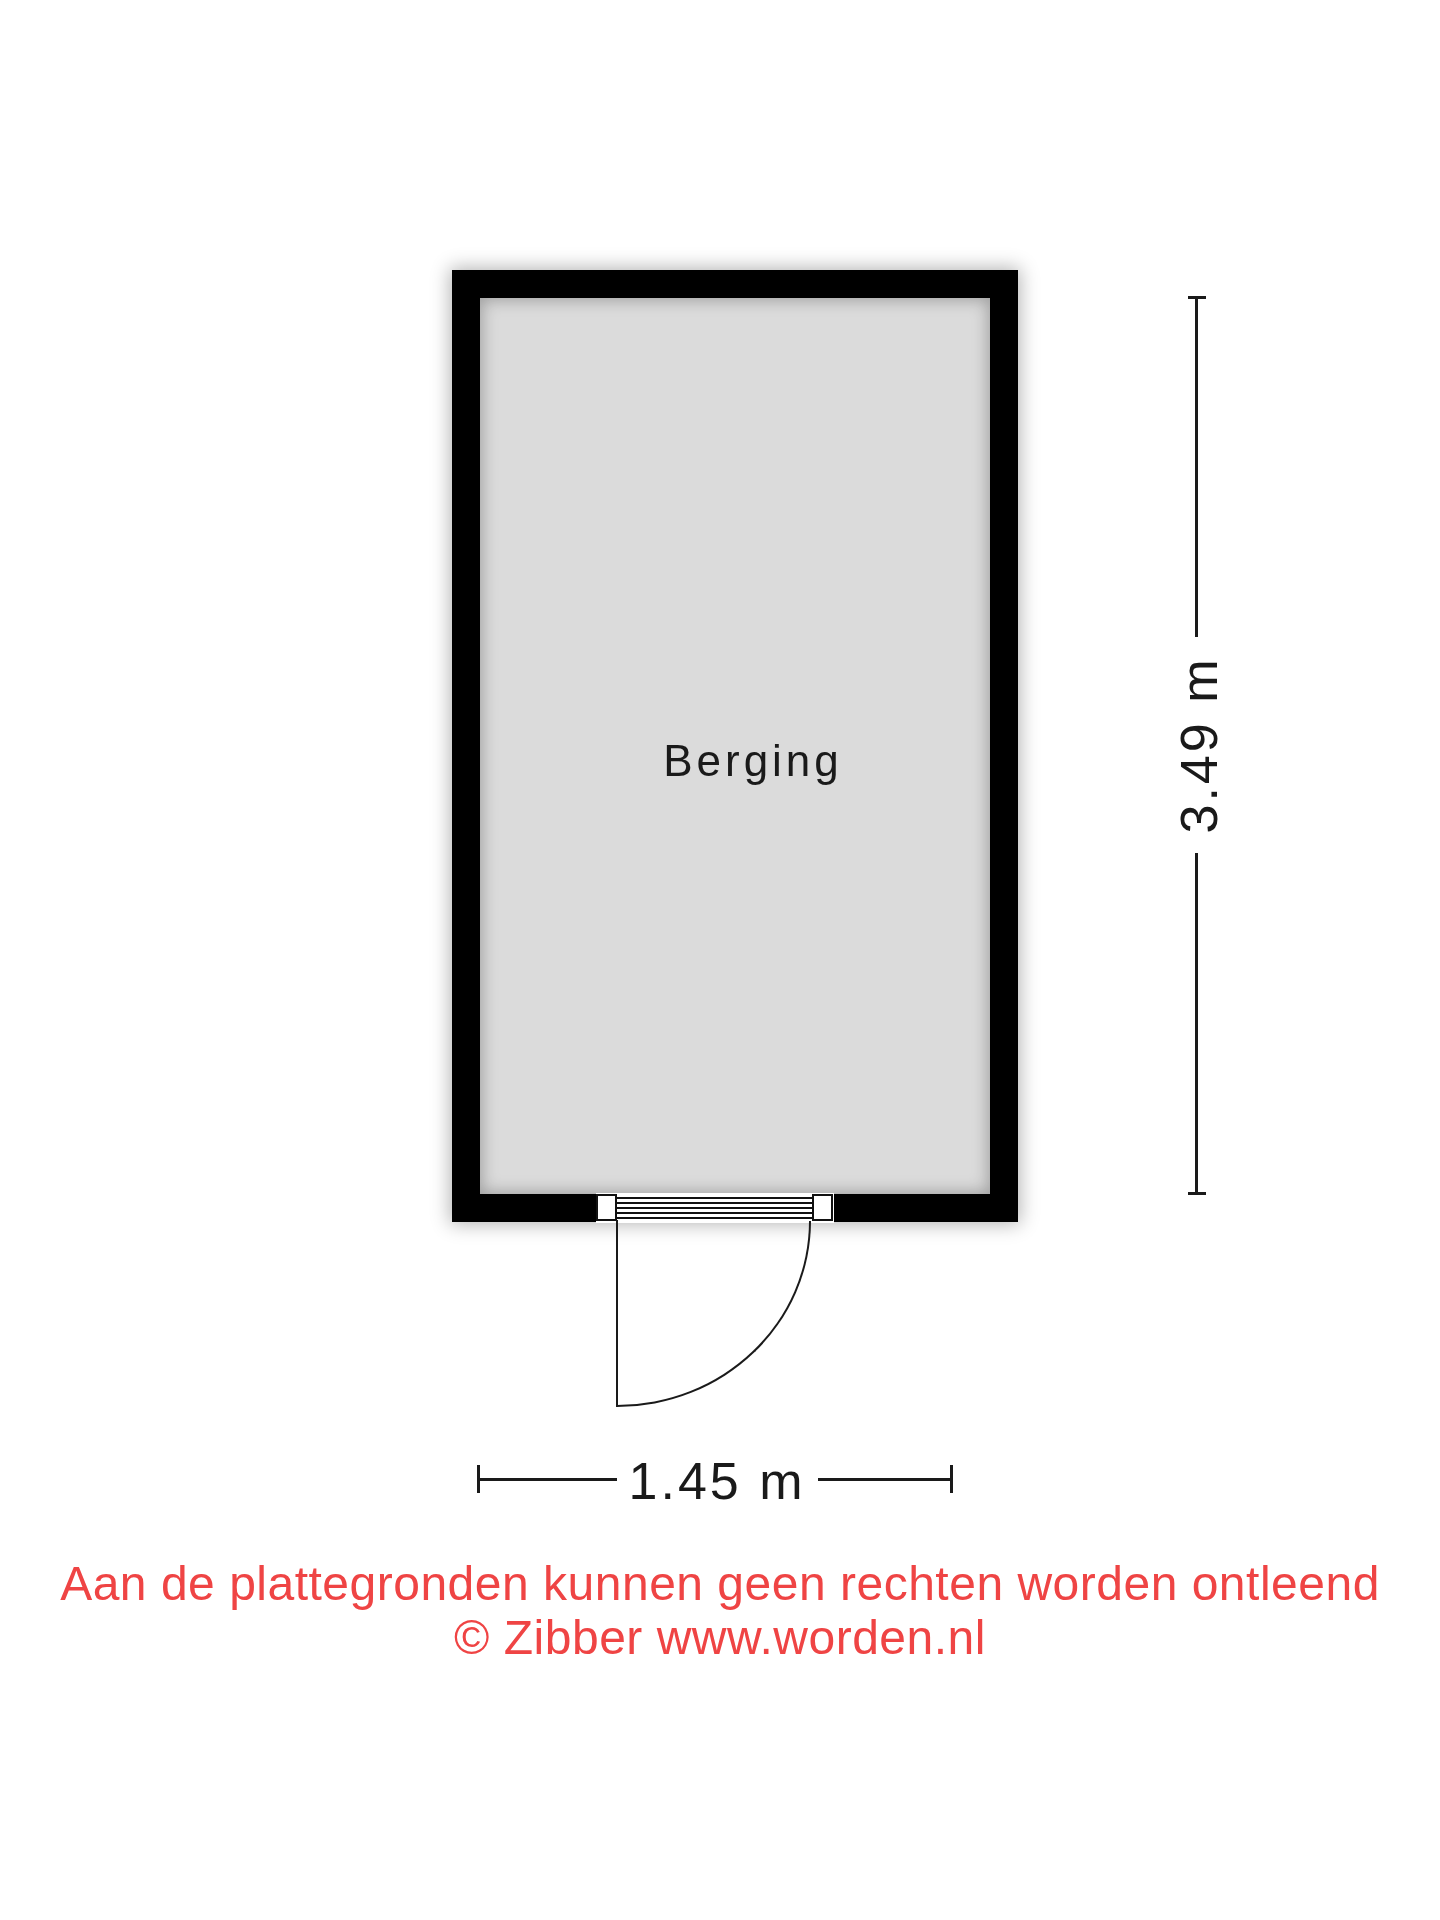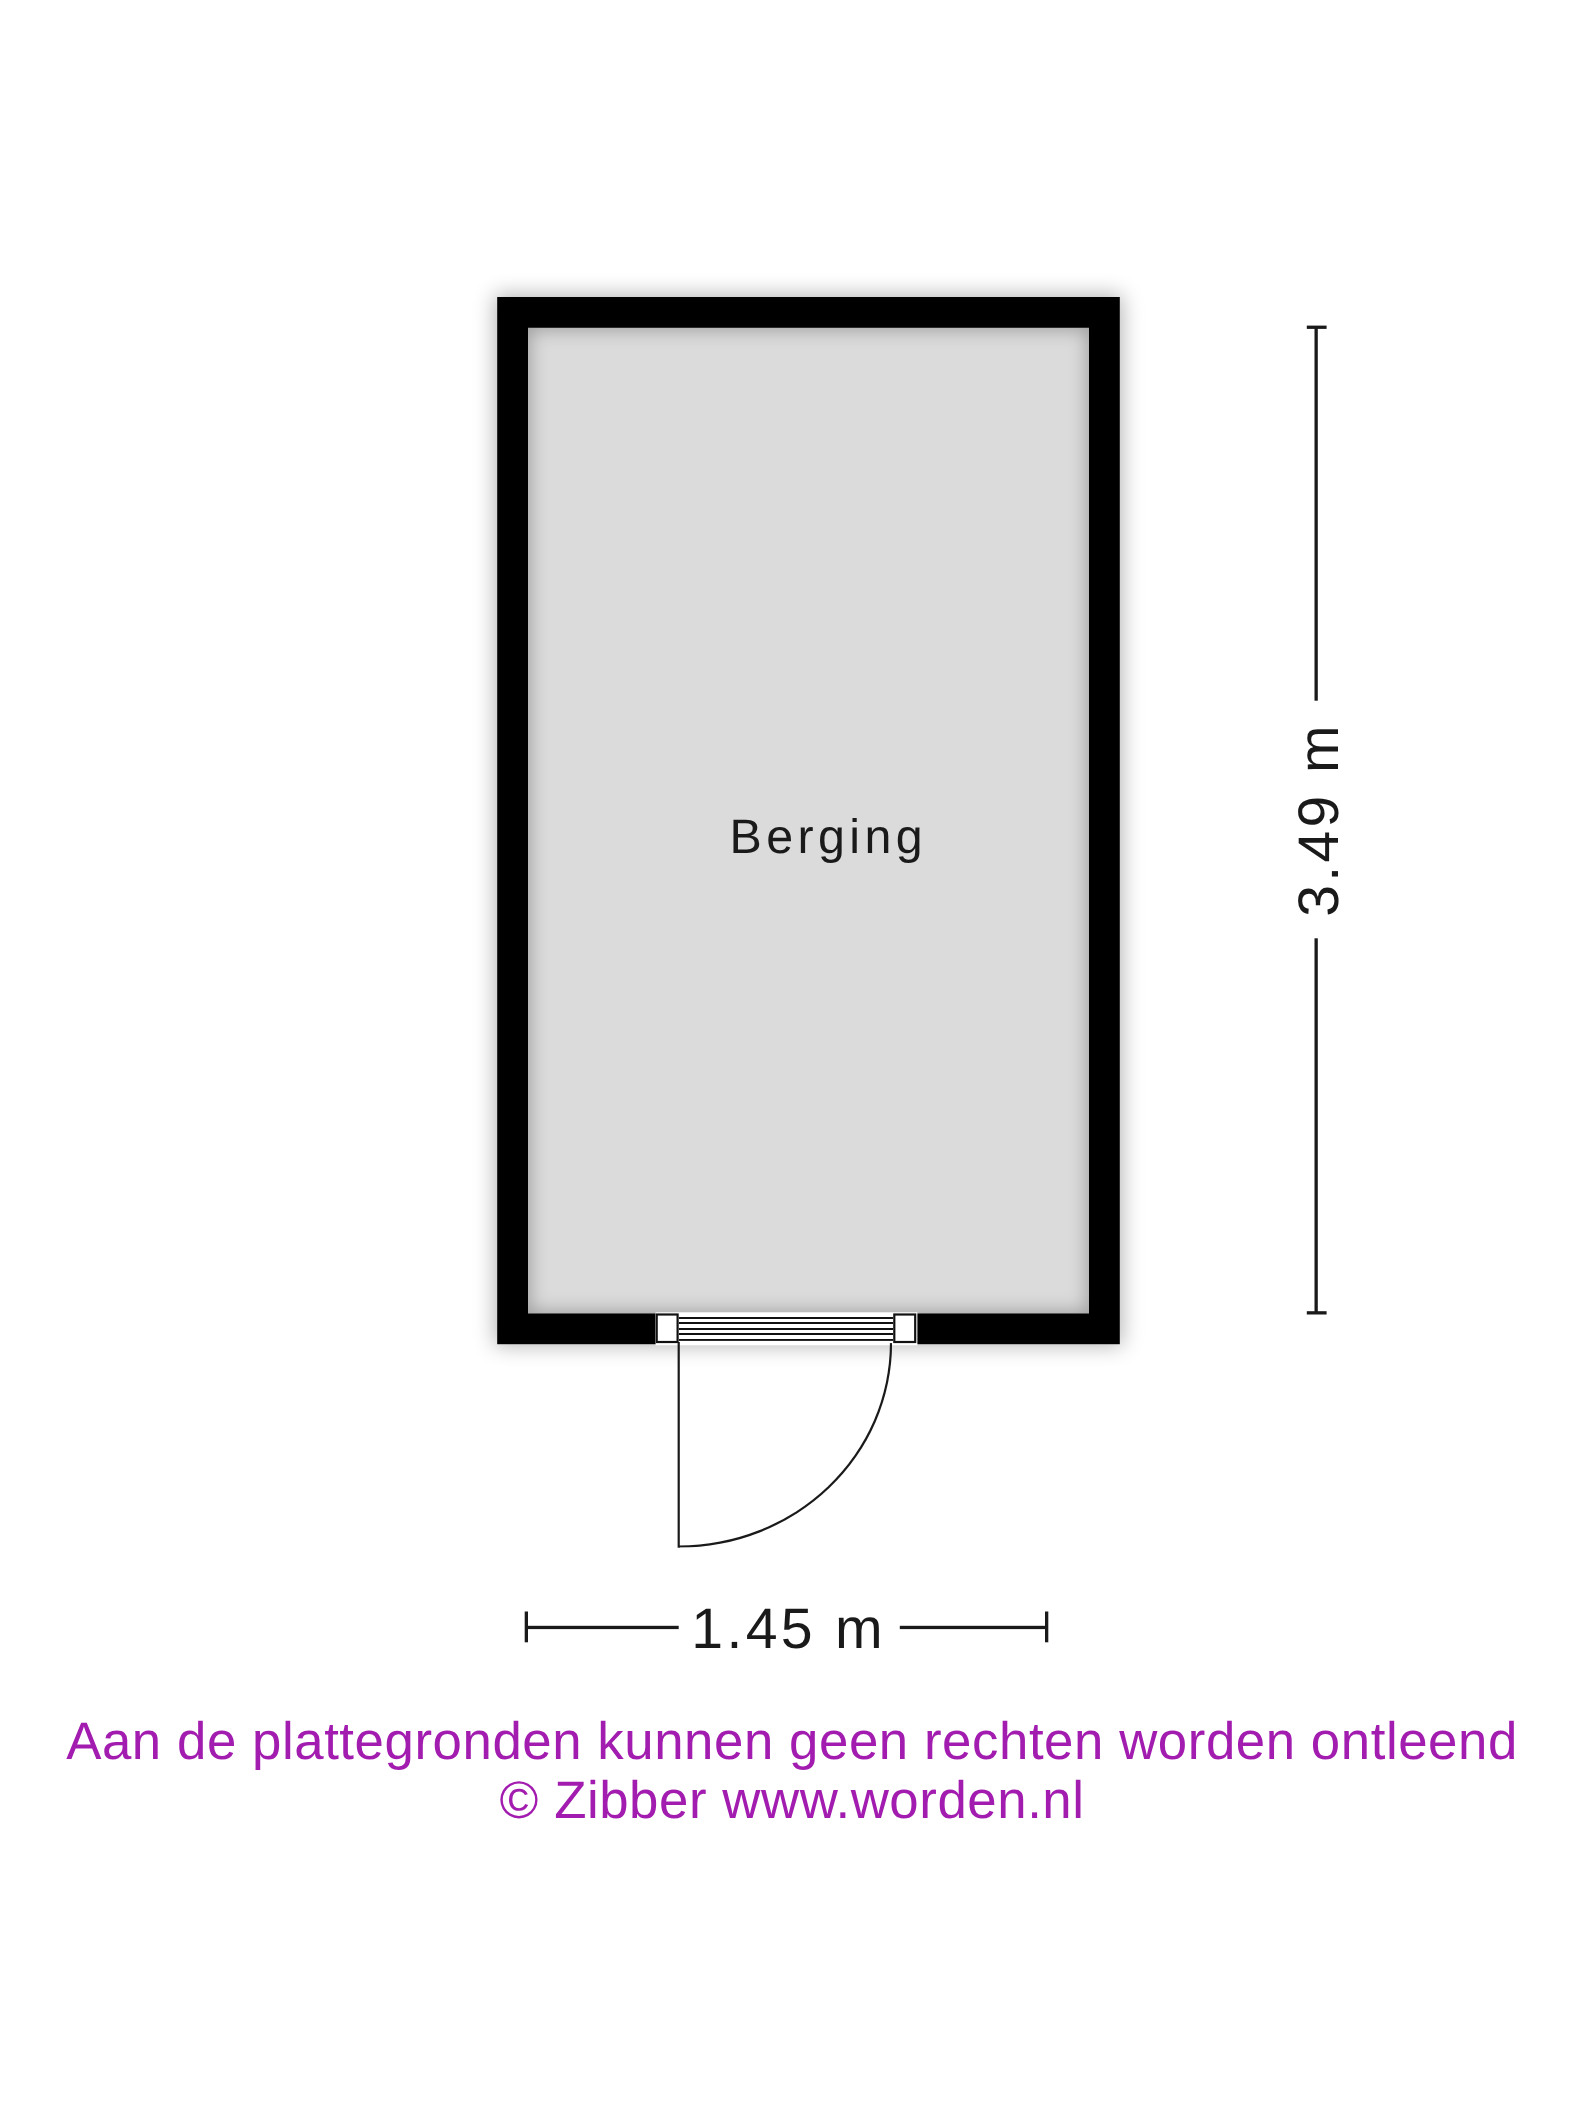--- a/index.html
+++ b/index.html
@@ -93,21 +93,21 @@
     transform: translate(-50%, -50%);
   }
 
   
   .footer-text {
     position: absolute;
     left: 0; width: 1440px;
     text-align: center;
     font-size: 48px;
     letter-spacing: 0.5px;
-    color: #a21caf;
+    color: #ef4444;
     white-space: nowrap;
   }
   .footer-text.line1 { top: 1556px; }
   .footer-text.line2 { top: 1610px; }
 </style>
 </head>
 <body>
 
 <div class="canvas">
 

